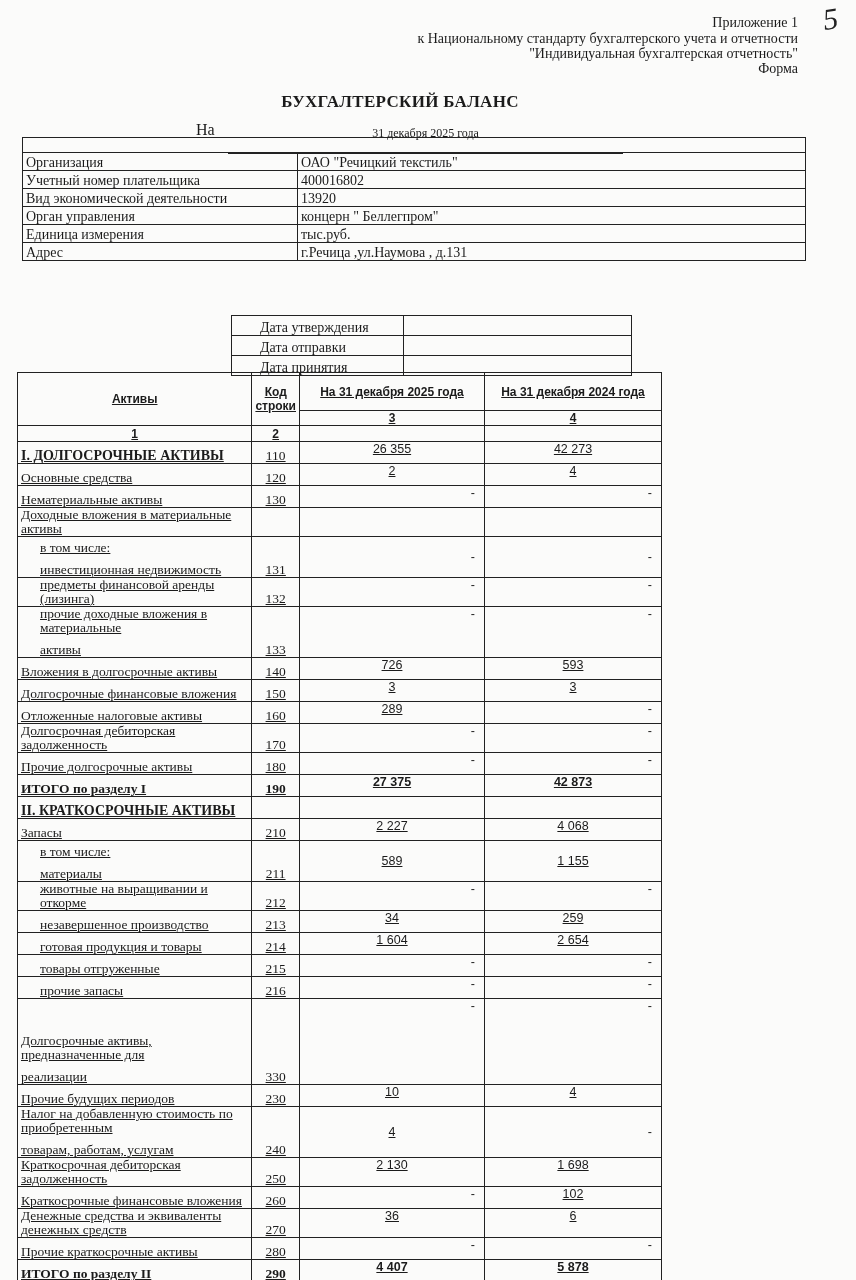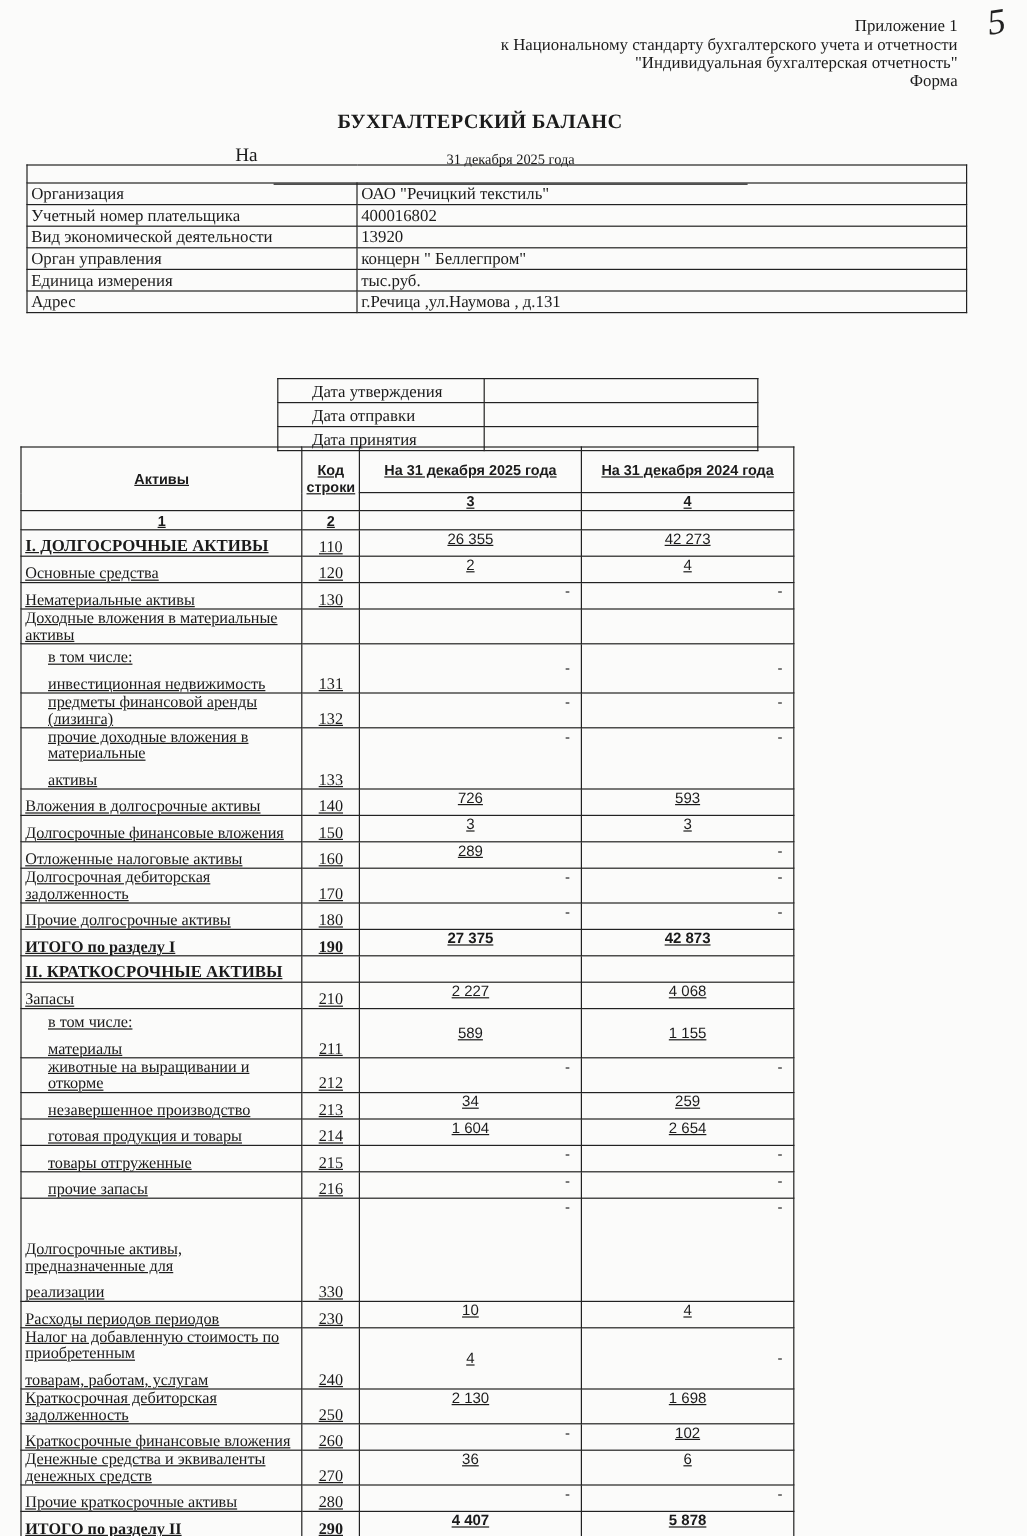--- a/index.html
+++ b/index.html
@@ -299,21 +299,21 @@
         </td>
         <td class="code">330</td>
         <td class="v">
           <span class="dash">-</span>
         </td>
         <td class="v v4">
           <span class="dash">-</span>
         </td>
       </tr>
   <tr>
-        <td>Расходы периодов периодов</td>
+        <td>Прочие будущих периодов</td>
         <td class="code">230</td>
         <td class="v">10</td>
         <td class="v v4">4</td>
       </tr>
   <tr class="tall">
         <td>
           <div style="margin-bottom:8px;">Налог на добавленную стоимость по приобретенным</div>
           <div>товарам, работам, услугам</div>
         </td>
         <td class="code">240</td>

